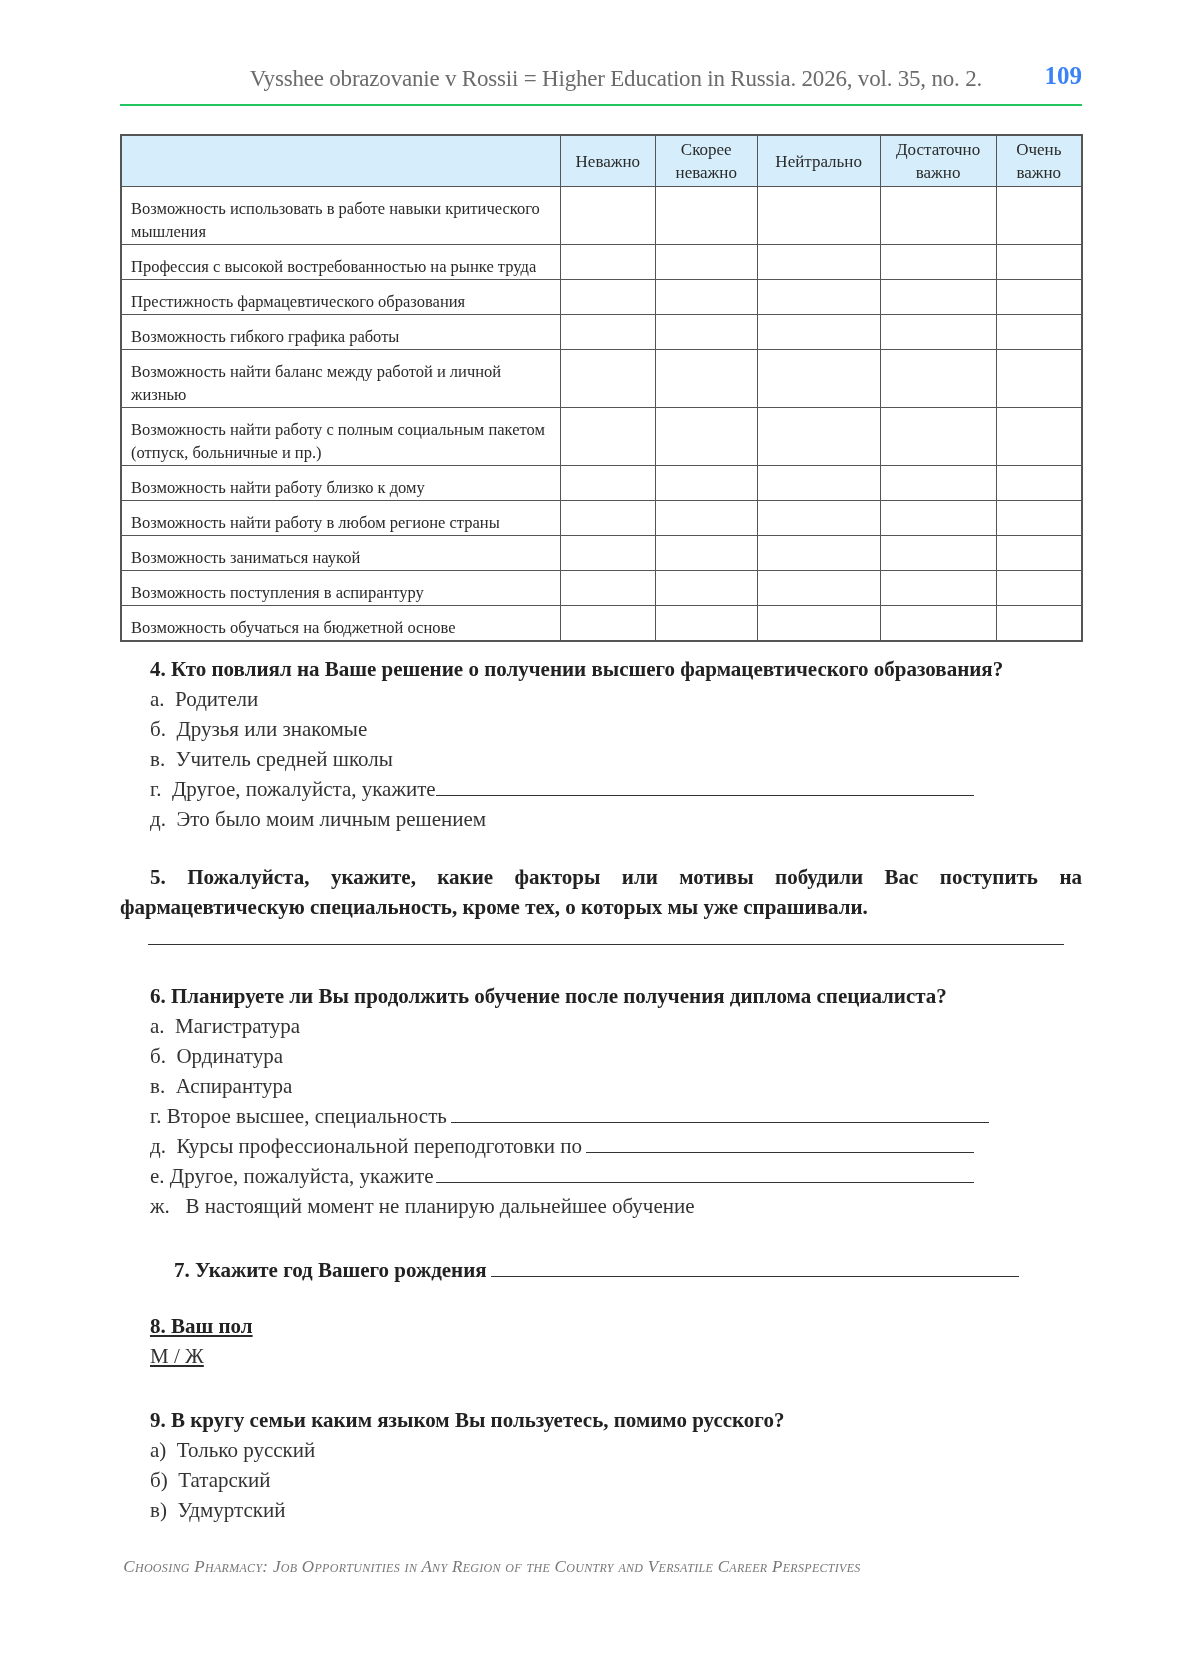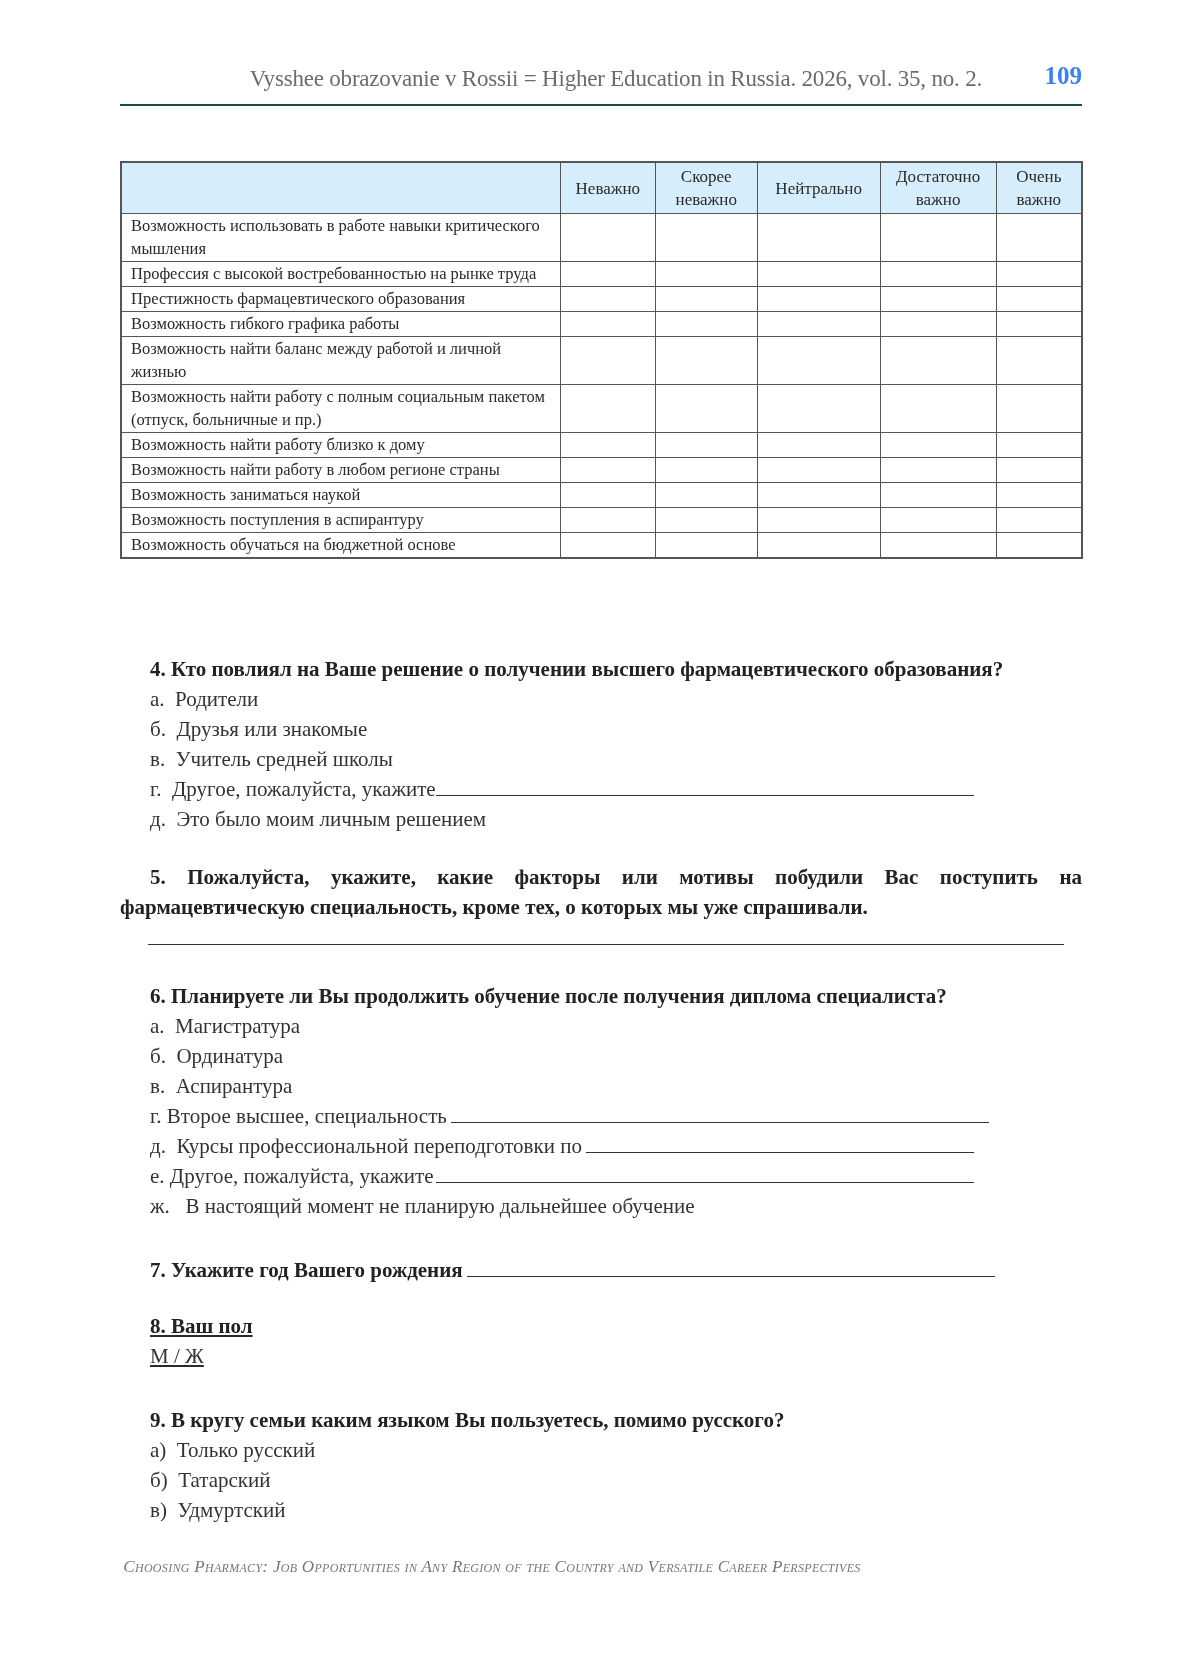--- a/index.html
+++ b/index.html
@@ -1,45 +1,45 @@
 <!DOCTYPE html>
 <html><head>
   <meta charset="utf-8">
   <style>
     html, body { margin:0; padding:0; background:#ffffff; }
     body { width:1200px; height:1658px; position:relative; overflow:hidden;
       font-family:"Liberation Serif","DejaVu Serif",serif; color:#2a2a2a; }
     .running-head { position:absolute; left:120px; top:60px; width:962px; height:44px;
-      border-bottom:2px solid #14532d; }
+      border-bottom:2px solid #22c55e; }
     .running-head .journal { position:absolute; right:100px; top:6px; font-size:23px;
       color:#6b6b6b; letter-spacing:-0.2px; }
     .running-head .pageno { position:absolute; right:0; top:2px; font-size:25px; font-weight:bold; color:#3b82f6; }
 
     table.survey { position:absolute; left:120px; top:134px; width:963px; border-collapse:collapse;
-      border:2px solid #555; font-size:16.5px;margin-top:27px; }
+      border:2px solid #555; font-size:16.5px; }
     table.survey td, table.survey th { border:1.5px solid #555; padding:0; }
     table.survey thead th { background:#d6eefb; font-weight:normal; text-align:center;
       font-size:17px; line-height:23px; height:50px; color:#2a2a2a; }
-    table.survey td.item { text-align:left; padding:0 8px 1px 9px; line-height:23px; color:#2a2a2a; }
+    table.survey td.item { text-align:left; padding:10px 8px 1px 9px; line-height:23px; color:#2a2a2a; }
     table.survey td.cell { background:#fff; }
     col.c0 { width:440px; } col.c1 { width:95px; } col.c2 { width:102px; }
     col.c3 { width:123px; } col.c4 { width:116px; } col.c5 { width:86px; }
 
     .q { position:absolute; left:150px; font-size:21px; line-height:30px; }
     .q .qtitle { font-weight:bold; color:#222; }
     .q .opt { color:#333; white-space:nowrap; }
     .q .opt .mark { display:inline-block; }
     .blank { display:inline-block; border-bottom:1.5px solid #333; height:20px; vertical-align:baseline; }
 
     #q4 { top:654px; }
     #q5 { position:absolute; left:120px; top:862px; width:962px; font-size:21px; line-height:30px;
       font-weight:bold; text-indent:30px; text-align:justify; color:#222; }
     #q5-line { position:absolute; left:148px; top:944px; width:916px; border-bottom:1.5px solid #333; }
     #q6 { top:981px; }
-    #q7 { top:1255px; }
+    #q7 { top:1255px;margin-left:24px; }
     #q8 { top:1311px;text-decoration:underline; }
     #q9 { top:1405px; }
 
     .footer-title { position:absolute; left:0; width:984px; top:1557px; text-align:center;
       font-style:italic; font-size:17px; color:#777; font-variant:small-caps; letter-spacing:0.3px; }
   </style>
 </head>
 <body>
 
 <div class="running-head">

